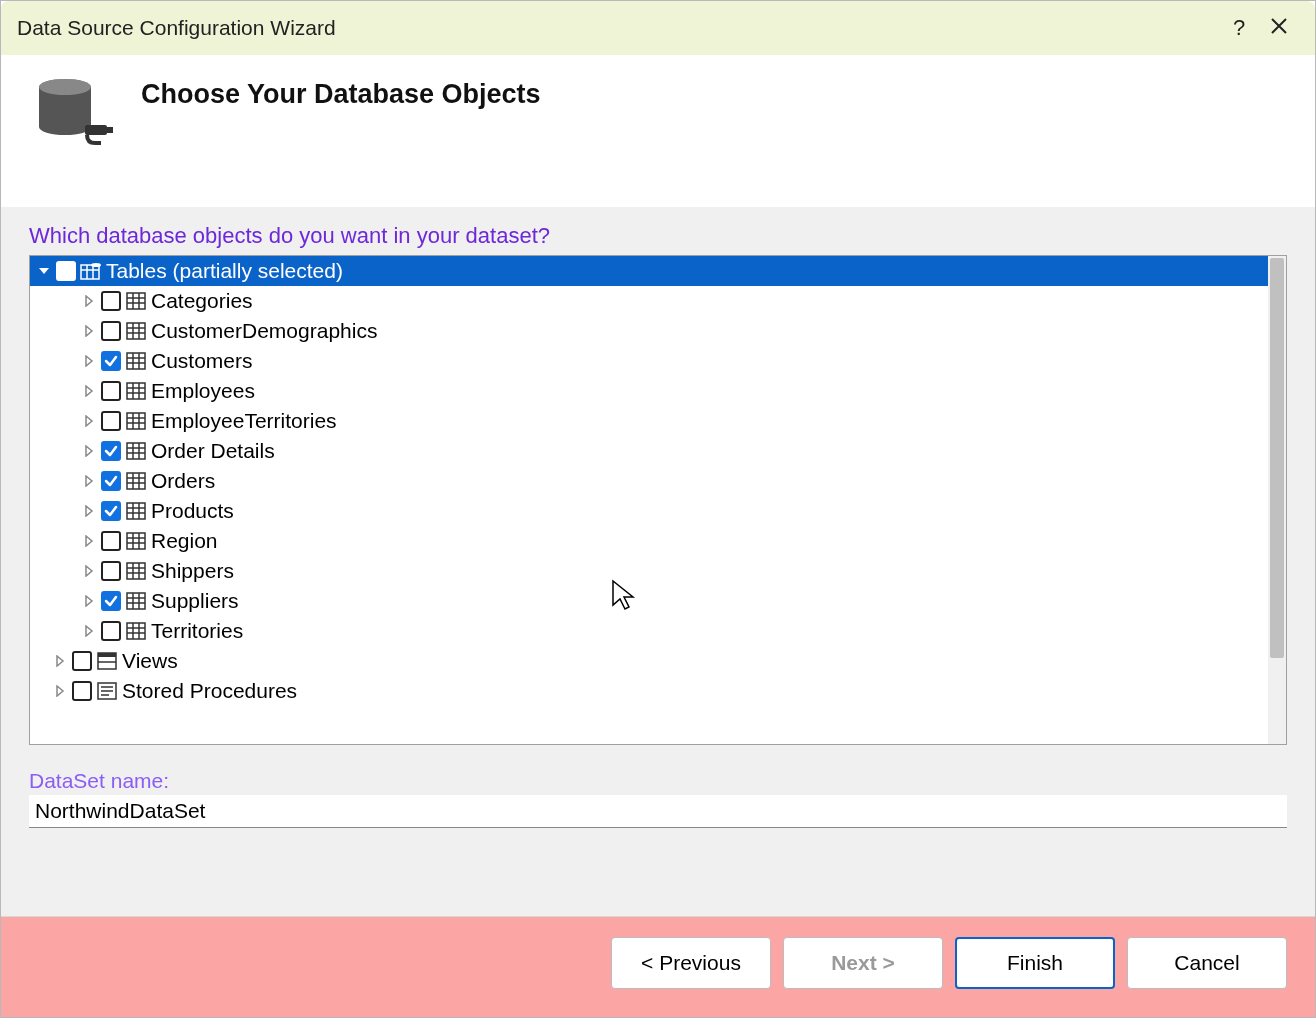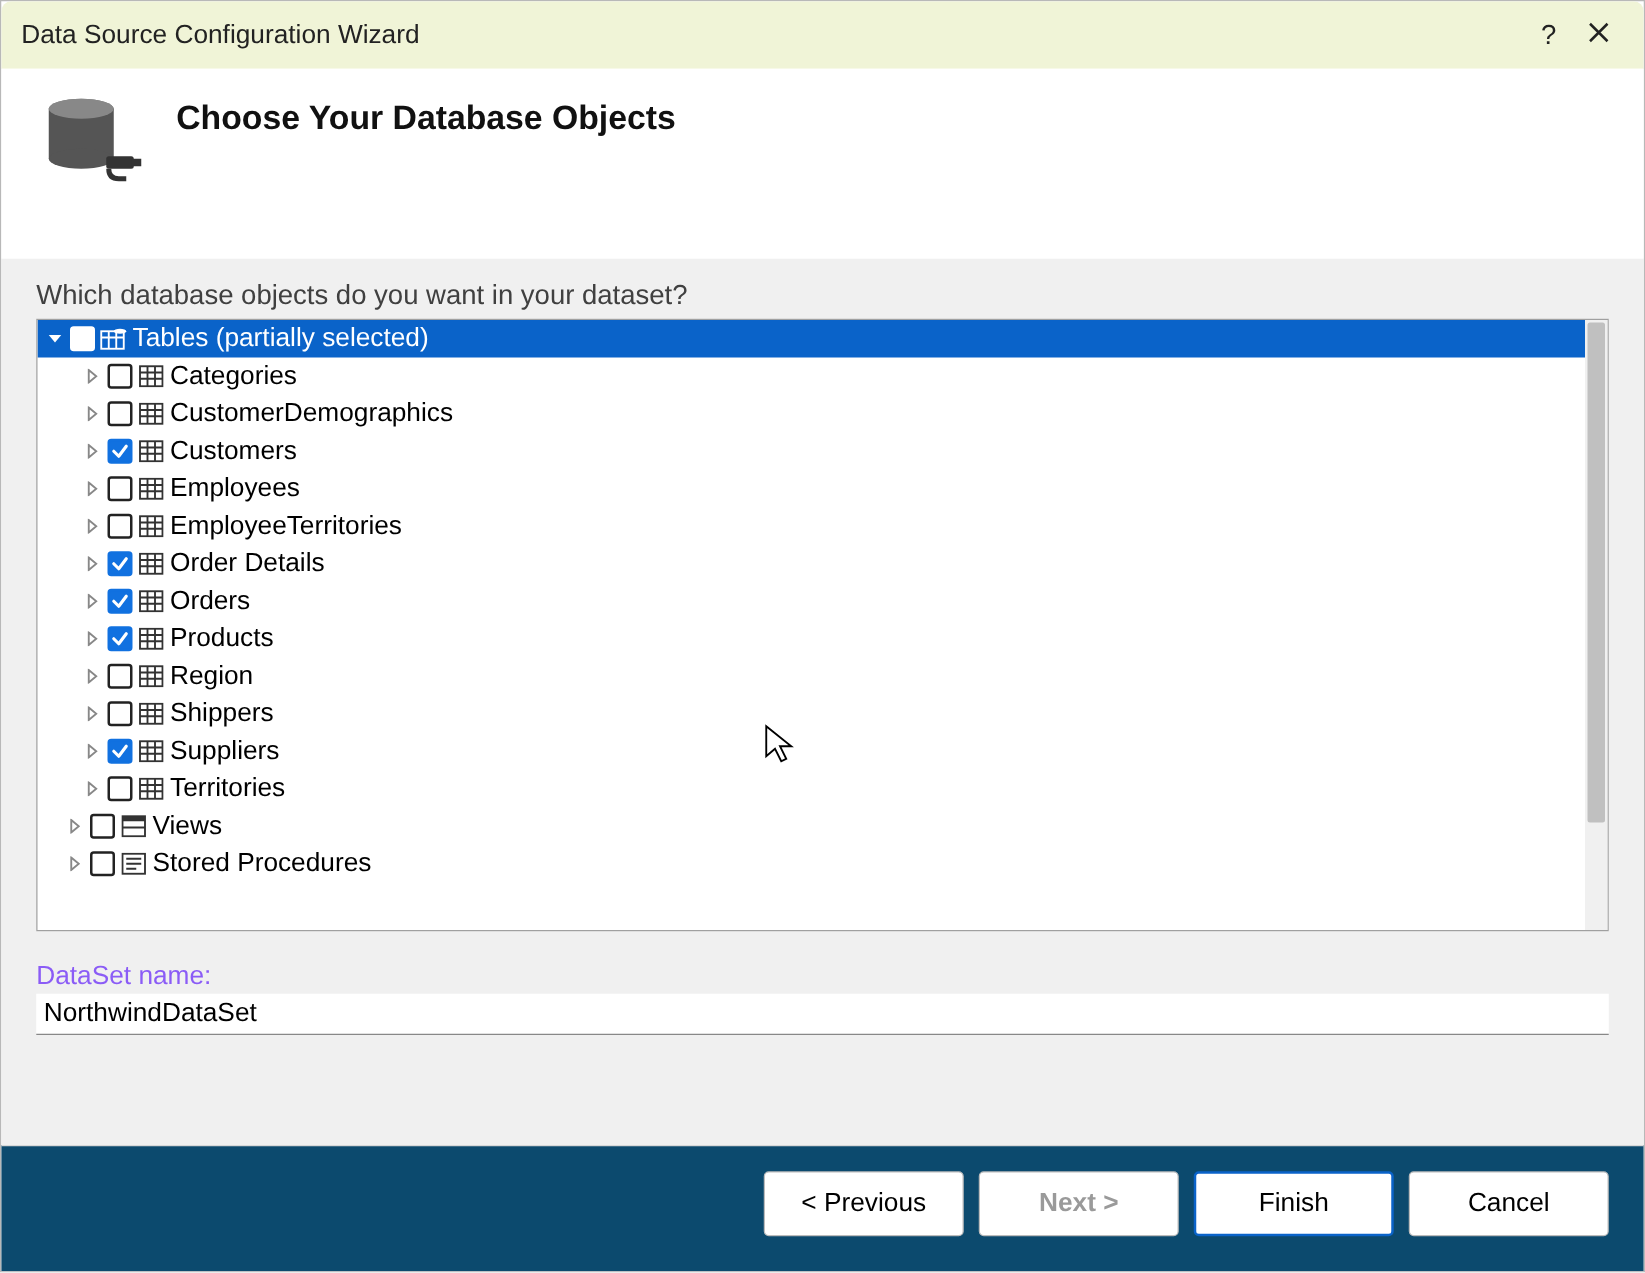--- a/index.html
+++ b/index.html
@@ -60,21 +60,21 @@
   .body {
     flex: 1;
     background: #f0f0f0;
     padding: 16px 28px 4px 28px;
     display: flex;
     flex-direction: column;
     overflow: hidden;
   }
   .prompt {
     font-size: 22px;
-    color: #404040;
+    color: #6d28d9;
     margin-bottom: 6px;
   }
   .tree-wrap {
     border: 1px solid #a0a0a0;
     background: #fff;
     height: 490px;
     position: relative;
     overflow: hidden;
   }
   .tree-scroll {
@@ -102,21 +102,21 @@
     align-items: center;
     height: 30px;
     white-space: nowrap;
   }
   .node.selected {
     background: #0a63c9;
     color: #fff;
   }
   .indent0 { padding-left: 6px; }
   .indent1 { padding-left: 22px; }
-  .indent2 { padding-left: 36px; }
+  .indent2 { padding-left: 51px; }
   .expander {
     width: 16px; height: 16px;
     display:inline-flex; align-items:center; justify-content:center;
     margin-right: 2px;
     flex: 0 0 auto;
   }
   .expander svg { display:block; }
   .chk {
     width: 20px; height: 20px;
     border: 2px solid #222;
@@ -154,21 +154,21 @@
     width: 100%;
     font-size: 21px;
     padding: 4px 6px;
     border: none;
     border-bottom: 1px solid #888;
     background: #fff;
     outline: none;
     font-family: inherit;
   }
   .footer {
-    background: #0c4a6e;
+    background: #fca5a5;
     padding: 20px 28px 28px 28px;
     display: flex;
     justify-content: flex-end;
     gap: 12px;
     border-top: 1px solid #d8d8d8;
   }
   .btn {
     min-width: 160px;
     height: 52px;
     font-size: 21px;

